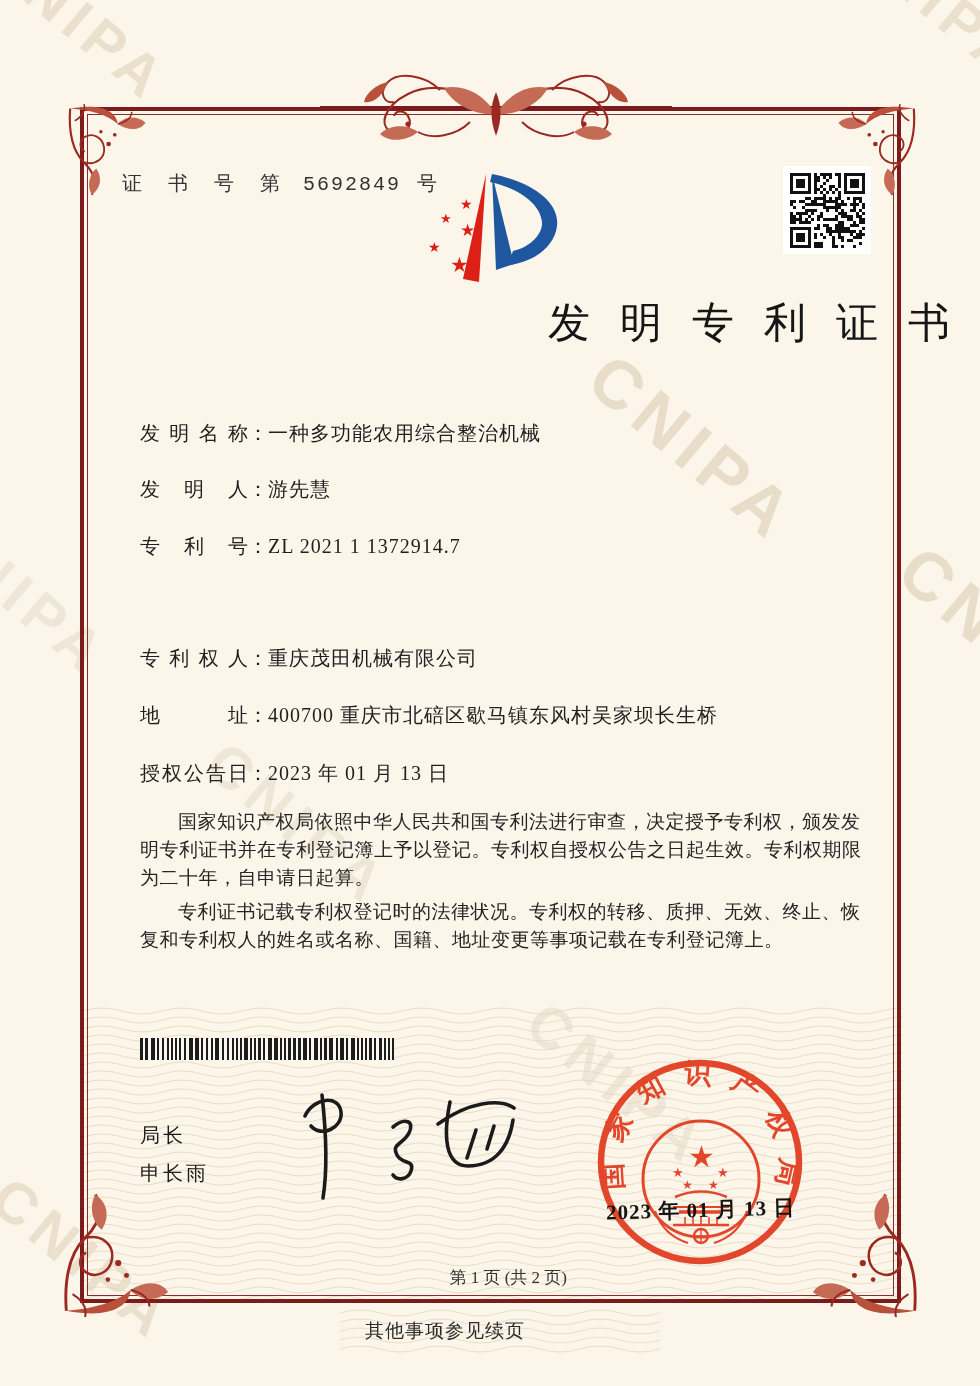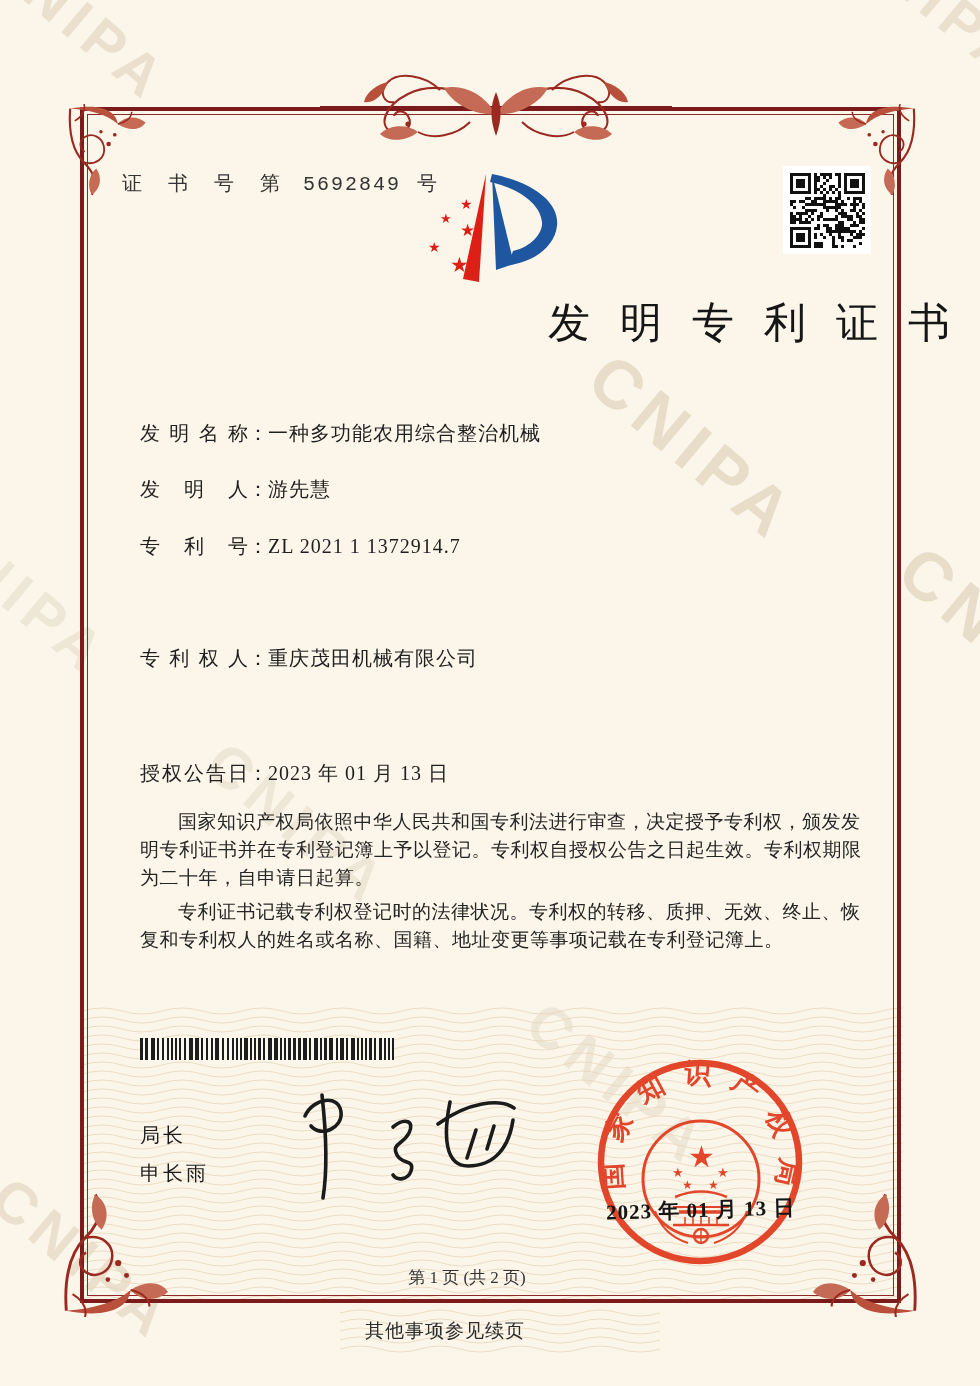--- a/index.html
+++ b/index.html
@@ -53,21 +53,21 @@
   #barcode{position:absolute;left:140px;top:1038px;width:254px;height:22px;
            background:#faf7ef;display:flex;overflow:hidden;}
   #barcode span{background:#1d1d1d;height:100%;flex:none;}
 
   .director{position:absolute;left:140px;font-size:20px;color:#1c1c1c;
             font-family:"Liberation Sans",sans-serif;letter-spacing:3px;}
 
   .seal-date{position:absolute;left:606px;top:1196px;width:190px;font-size:21px;
              font-weight:600;color:#141414;letter-spacing:1px;transform:rotate(-1.5deg);}
 
-  .page-info{position:absolute;left:367px;top:1266px;width:200px;text-align:center;
+  .page-info{position:absolute;left:367px;top:1266px;width:200px;text-align:right;
              font-size:17px;color:#333;}
   .cont-note{position:absolute;left:365px;top:1318px;width:200px;text-align:left;
              font-size:19px;color:#2b2b2b;letter-spacing:1px;}
 
   .seal-svg{position:absolute;left:595px;top:1055px;opacity:.93;}
   .seal-svg text{font-family:"DejaVu Sans",sans-serif;}
   .seal-ring-text{font-size:27px;font-weight:bold;letter-spacing:18px;fill:#e13a1e;}
 
   .sig-svg{position:absolute;left:278px;top:1072px;}
   .sig-svg path{fill:none;stroke:#1b1b1b;stroke-width:3.6;stroke-linecap:round;stroke-linejoin:round;}
@@ -430,20 +430,23 @@
   </div>
   <div class="field-row" style="top:476px;">
     <span class="flabel">发明人</span><span class="fcolon">：</span><span class="fvalue">游先慧</span>
   </div>
   <div class="field-row" style="top:533px;">
     <span class="flabel">专利号</span><span class="fcolon">：</span><span class="fvalue">ZL 2021 1 1372914.7</span>
   </div>
   <div class="field-row" style="top:645px;">
     <span class="flabel">专利权人</span><span class="fcolon">：</span><span class="fvalue">重庆茂田机械有限公司</span>
   </div>
+  <div class="field-row" style="top:702px;">
+    <span class="flabel">地址</span><span class="fcolon">：</span><span class="fvalue">400700 重庆市北碚区歇马镇东风村吴家坝长生桥</span>
+  </div>
   <div class="field-row" style="top:760px;">
     <span class="flabel">授权公告日</span><span class="fcolon">：</span><span class="fvalue">2023 年 01 月 13 日</span>
   </div>
 
   <div class="paras">
     <p>国家知识产权局依照中华人民共和国专利法进行审查，决定授予专利权，颁发发明专利证书并在专利登记簿上予以登记。专利权自授权公告之日起生效。专利权期限为二十年，自申请日起算。</p>
     <p>专利证书记载专利权登记时的法律状况。专利权的转移、质押、无效、终止、恢复和专利权人的姓名或名称、国籍、地址变更等事项记载在专利登记簿上。</p>
   </div>
 
   <div id="barcode">

